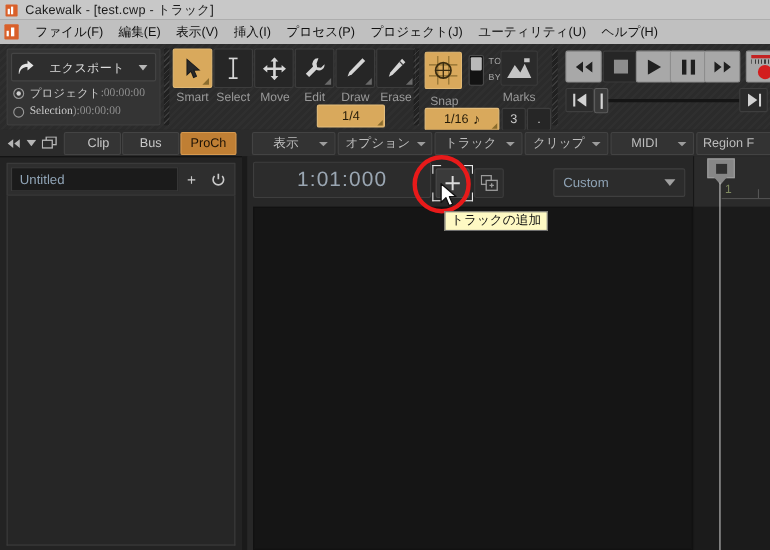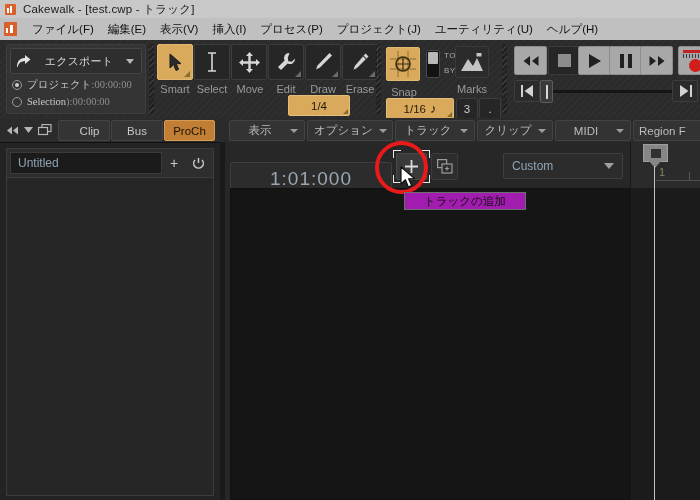--- a/index.html
+++ b/index.html
@@ -247,21 +247,21 @@
     position: absolute; left: 6px; top: 35px; width: 208px; height: 318px;
     background: #262626; border: 1px solid #3c3c3c; border-top: none;
   }
 
   
   .maincol {
     position: absolute; left: 225px; top: 142px; width: 475px; height: 358px;
     background: #272727;
   }
   .time-display {
-    position: absolute; left: 5px; top: 20px; width: 162px; height: 33px;
+    position: absolute; left: 5px; top: 5px; width: 162px; height: 33px;
     background: #2c2c2c; border: 1px solid #3e3e3e; border-radius: 2px;
     display: flex; align-items: center; justify-content: center;
     font-size: 19px; color: #9aa6b2; letter-spacing: 1px;
   }
   .add-track-btn {
     position: absolute; left: 171px; top: 11px; width: 31px; height: 27px;
     background: #3a3a3a; border: 1px solid #4a4a4a; border-radius: 2px;
     display: flex; align-items: center; justify-content: center;
   }
   .focus-ring { position: absolute; left: 168px; top: 8px; width: 37px; height: 33px; }
@@ -288,22 +288,22 @@
     margin-right: 8px;
   }
 
   .red-circle {
     position: absolute; left: 375px; top: 141px; width: 53px; height: 53px;
     border: 4px solid #e81a1a; border-radius: 50%; z-index: 40;
   }
   .cursor-arrow { position: absolute; left: 400px; top: 166px; z-index: 45; }
   .tooltip {
     position: absolute; left: 404px; top: 192px; height: 18px;
-    background: #a21caf; border: 1px solid #6e6e6e;
-    display: flex; align-items: center; padding: 0 19px;
+    background: #fef9c3; border: 1px solid #6e6e6e;
+    display: flex; padding: 0 5px;
     font-size: 11.5px; color: #101010; z-index: 44; white-space: nowrap;
   }
 
   
   .ruler {
     position: absolute; left: 405px; top: 0; width: 70px; height: 46px;
     background: #2b2b2b; border-left: 1px solid #171717;
   }
   .now-marker {
     position: absolute; left: 12px; top: 2px; width: 25px; height: 18px;

